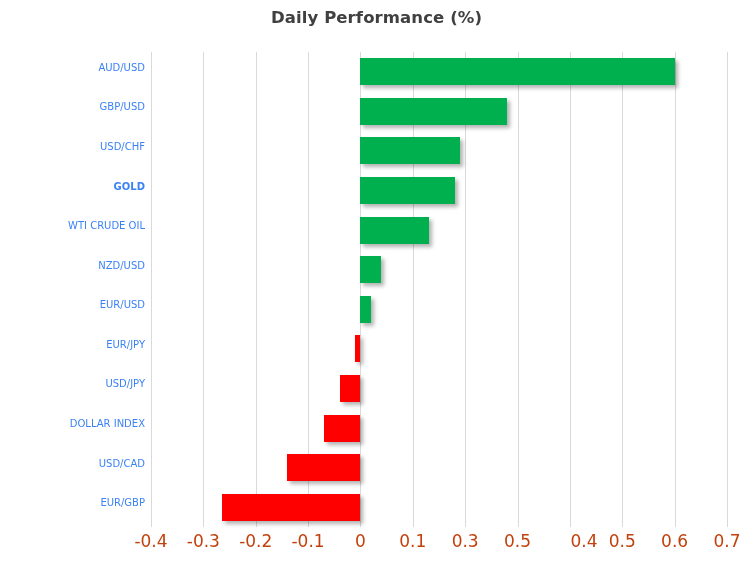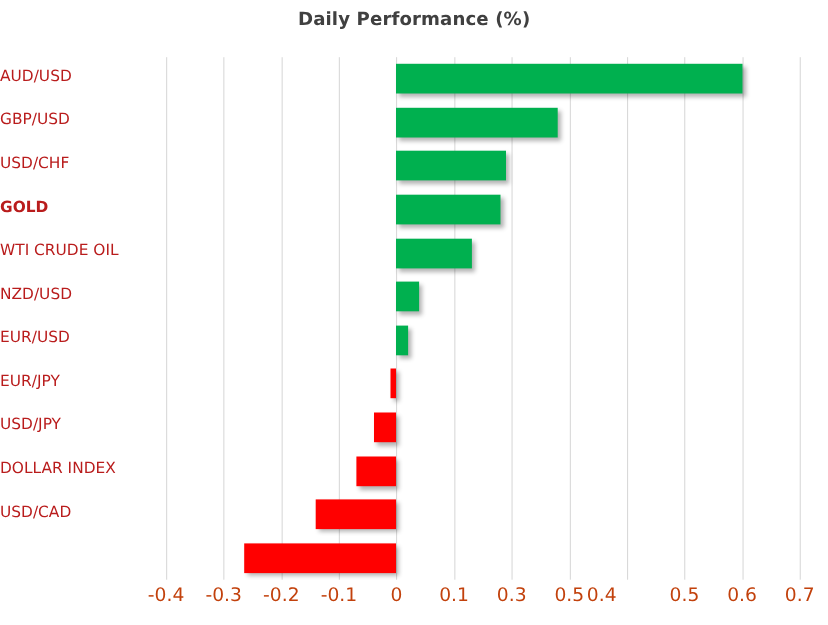--- a/index.html
+++ b/index.html
@@ -65,23 +65,23 @@
     box-shadow: 3px 3px 4px rgba(0,0,0,0.30);
   }
   .bar.pos { background: #00b04f; }
   .bar.neg { background: #ff0000; }
 
   
   .y-label {
     position: absolute;
     right: 0;
     width: 145px;
-    text-align: left;
-    font-size: 14px;
-    color: #b91c1c;
+    text-align: right;
+    font-size: 10px;
+    color: #3b82f6;
     white-space: nowrap;
   }
   #y-axis-labels {
     position: absolute;
     left: 0;
     top: 52px;
     width: 145px;
     height: 475px;
   }
   #x-axis-labels {
@@ -113,20 +113,21 @@
       <div class="y-label" style="top: 49.375px;">GBP/USD</div>
       <div class="y-label" style="top: 88.9583px;">USD/CHF</div>
       <div class="y-label" style="top: 128.542px; font-weight: bold;">GOLD</div>
       <div class="y-label" style="top: 168.125px;">WTI CRUDE OIL</div>
       <div class="y-label" style="top: 207.708px;">NZD/USD</div>
       <div class="y-label" style="top: 247.292px;">EUR/USD</div>
       <div class="y-label" style="top: 286.875px;">EUR/JPY</div>
       <div class="y-label" style="top: 326.458px;">USD/JPY</div>
       <div class="y-label" style="top: 366.042px;">DOLLAR INDEX</div>
       <div class="y-label" style="top: 405.625px; padding-left: 16px;">USD/CAD</div>
+      <div class="y-label" style="top: 445.208px;">EUR/GBP</div>
     </div>
 
   <div id="plot-area">
     <div id="gridlines">
         <div class="gridline" style="left: 0px;"></div>
         <div class="gridline" style="left: 52.3636px;"></div>
         <div class="gridline" style="left: 104.727px;"></div>
         <div class="gridline" style="left: 157.091px;"></div>
         <div class="gridline zero-line" style="left: 209.455px;"></div>
         <div class="gridline" style="left: 261.818px;"></div>
@@ -179,19 +180,19 @@
 
   <div id="x-axis-labels">
       <div class="x-label" style="left: 0px;">-0.4</div>
       <div class="x-label" style="left: 52.3636px;">-0.3</div>
       <div class="x-label" style="left: 104.727px;">-0.2</div>
       <div class="x-label" style="left: 157.091px;">-0.1</div>
       <div class="x-label" style="left: 209.455px;">0</div>
       <div class="x-label" style="left: 261.818px;">0.1</div>
       <div class="x-label" style="left: 314.182px;">0.3</div>
       <div class="x-label" style="left: 366.545px;">0.5</div>
-      <div class="x-label" style="left: 396px; text-align: center;">0.4</div>
+      <div class="x-label" style="left: 433px; text-align: center;">0.4</div>
       <div class="x-label" style="left: 471.273px;">0.5</div>
       <div class="x-label" style="left: 523.636px;">0.6</div>
       <div class="x-label" style="left: 576px;">0.7</div>
     </div>
 
 </div>
 
 </body></html>

